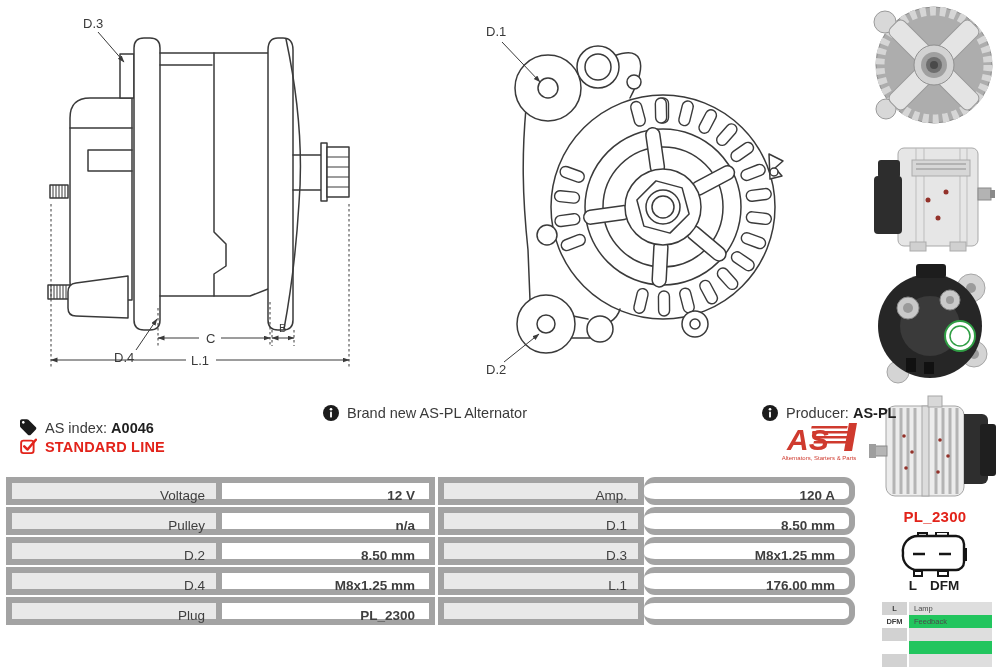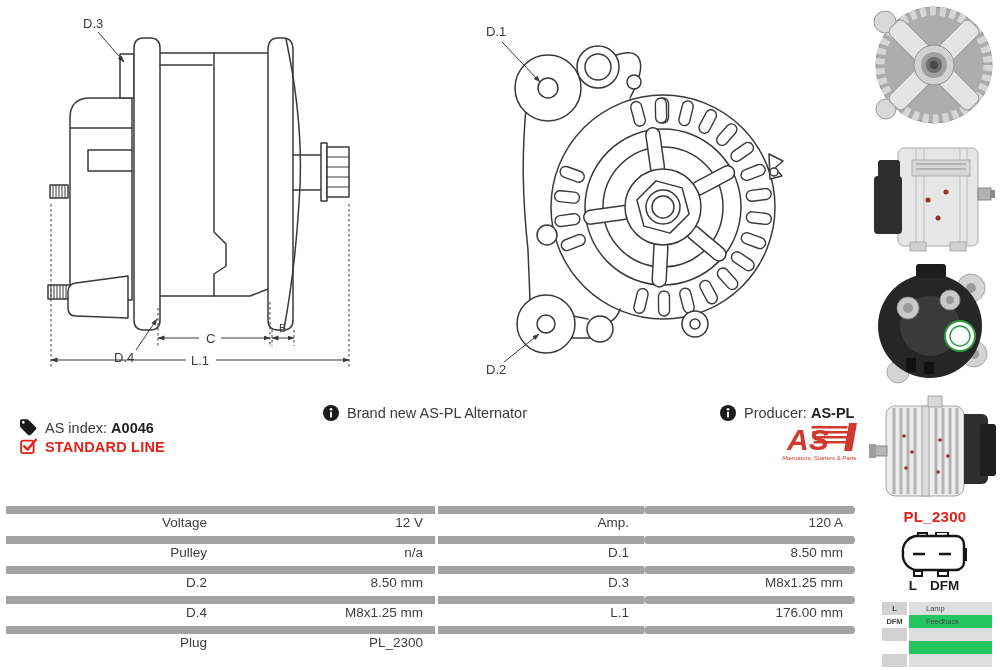--- a/index.html
+++ b/index.html
@@ -22,37 +22,37 @@
   
   .photo{position:absolute;left:868px;width:132px;}
   .plug-code{position:absolute;left:870px;top:508px;width:130px;text-align:center;
              font-weight:bold;font-size:15px;color:#e2231a;letter-spacing:.3px;}
   .plug-svg{position:absolute;left:898px;top:532px;}
   .plug-pins{position:absolute;left:890px;top:578px;width:88px;display:flex;justify-content:center;
              gap:13px;font-weight:bold;font-size:13.5px;color:#1d1d1d;}
   .plug-legend{position:absolute;left:882px;top:602px;width:110px;}
   .lg-row{display:flex;gap:2px;height:13px;margin:0;}
   .lg-key{width:25px;text-align:center;font-weight:bold;font-size:7.5px;line-height:13px;color:#3c3c3c;}
-  .lg-desc{width:83px;font-size:7.5px;line-height:13px;color:#4a4a4a;padding-left:17px;box-sizing:border-box;}
+  .lg-desc{width:83px;font-size:7.5px;line-height:13px;color:#4a4a4a;padding-left:5px;box-sizing:border-box;}
   .lg-gray .lg-key{background:#d2d2d2;} .lg-gray .lg-desc{background:#dedede;}
   .lg-white .lg-key{background:#fff;} .lg-white .lg-desc{background:#22c55e;}
 
   
   .info-item{position:absolute;display:flex;align-items:center;gap:8px;font-size:14.5px;color:#3a3a3a;white-space:nowrap;}
   .info-item b{color:#1f1f1f;}
   .std-line{color:#e2231a;font-weight:bold;letter-spacing:.2px;}
   .logo{position:absolute;left:779px;top:421px;}
 
   
   .spec-table{position:absolute;left:6px;top:477px;width:849px;}
   .spec-row{display:flex;height:28px;margin-bottom:2px;}
-  .cell{box-sizing:border-box;border:4px solid #a3a3a3;line-height:26px;font-size:13.5px;
-        color:#3f3f3f;text-align:right;margin-top:29px;}
+  .cell{box-sizing:border-box;border:6px solid #a3a3a3;line-height:26px;font-size:13.5px;
+        color:#3f3f3f;text-align:right;}
   .lab{background:#e9e9e9;padding-right:11px;}
-  .val{background:#ffffff;padding-right:8px;}
+  .val{background:#ffffff;padding-right:14px;font-weight:bold;}
   .c1{width:216px;}
   .c2{width:213px;border-left:none;}
   .c3{width:206px;margin-left:3px;}
   .c4{width:211px;border-left:none;border-radius:11px;}
 </style>
 </head>
 <body>
 
 <div class="canvas">
 
@@ -342,21 +342,21 @@
   <div class="info-item" style="left:323px;top:405px">
     <svg width="16" height="16" viewBox="0 0 16.5 16.5">
       <circle cx="8.25" cy="8.25" r="8.25" fill="#1b1b1b"></circle>
       <circle cx="8.25" cy="4.4" r="1.4" fill="#fff"></circle>
       <rect x="7.3" y="6.8" width="1.9" height="6.2" rx="0.95" fill="#fff"></rect>
     </svg>
     <span>Brand new AS-PL Alternator</span>
   </div>
 
 
-  <div class="info-item" style="left:720px;top:405px">
+  <div class="info-item" style="left:762px;top:405px">
     <svg width="16" height="16" viewBox="0 0 16.5 16.5">
       <circle cx="8.25" cy="8.25" r="8.25" fill="#1b1b1b"></circle>
       <circle cx="8.25" cy="4.4" r="1.4" fill="#fff"></circle>
       <rect x="7.3" y="6.8" width="1.9" height="6.2" rx="0.95" fill="#fff"></rect>
     </svg>
     <span><span>Producer:</span>
     <b>AS-PL</b></span>
   </div>
 
   <svg class="logo" width="80" height="42" viewBox="0 0 80 42">

